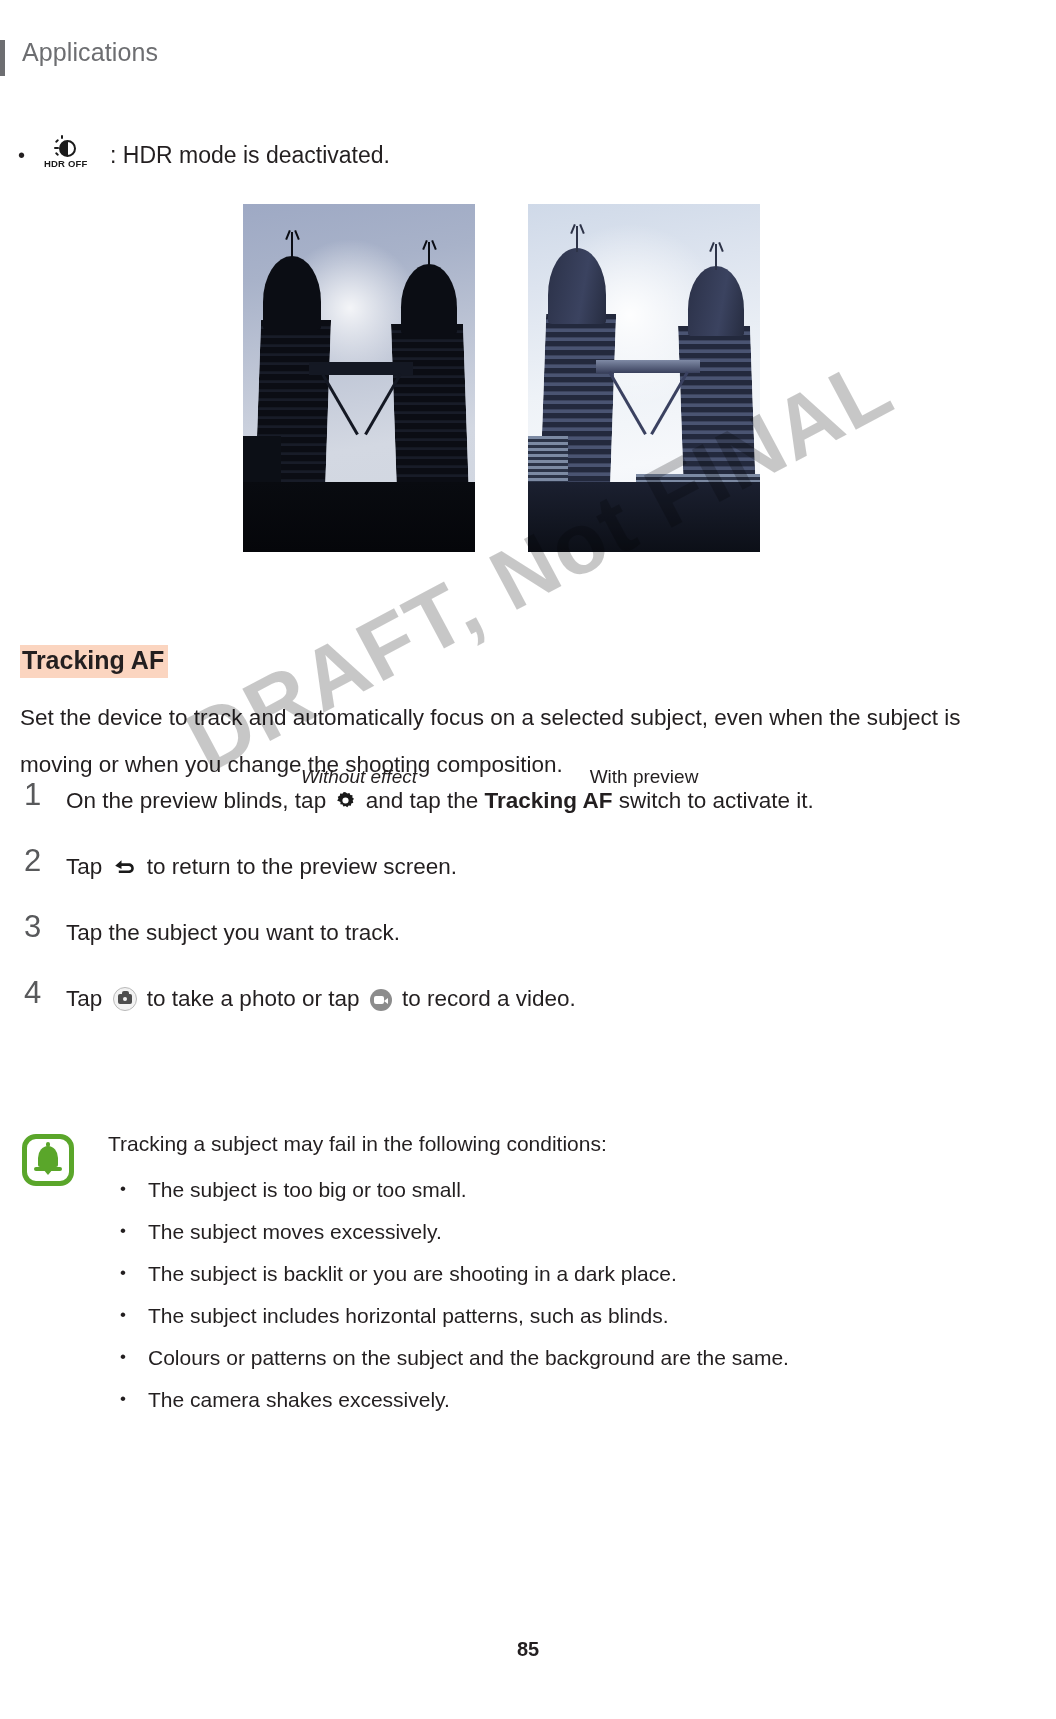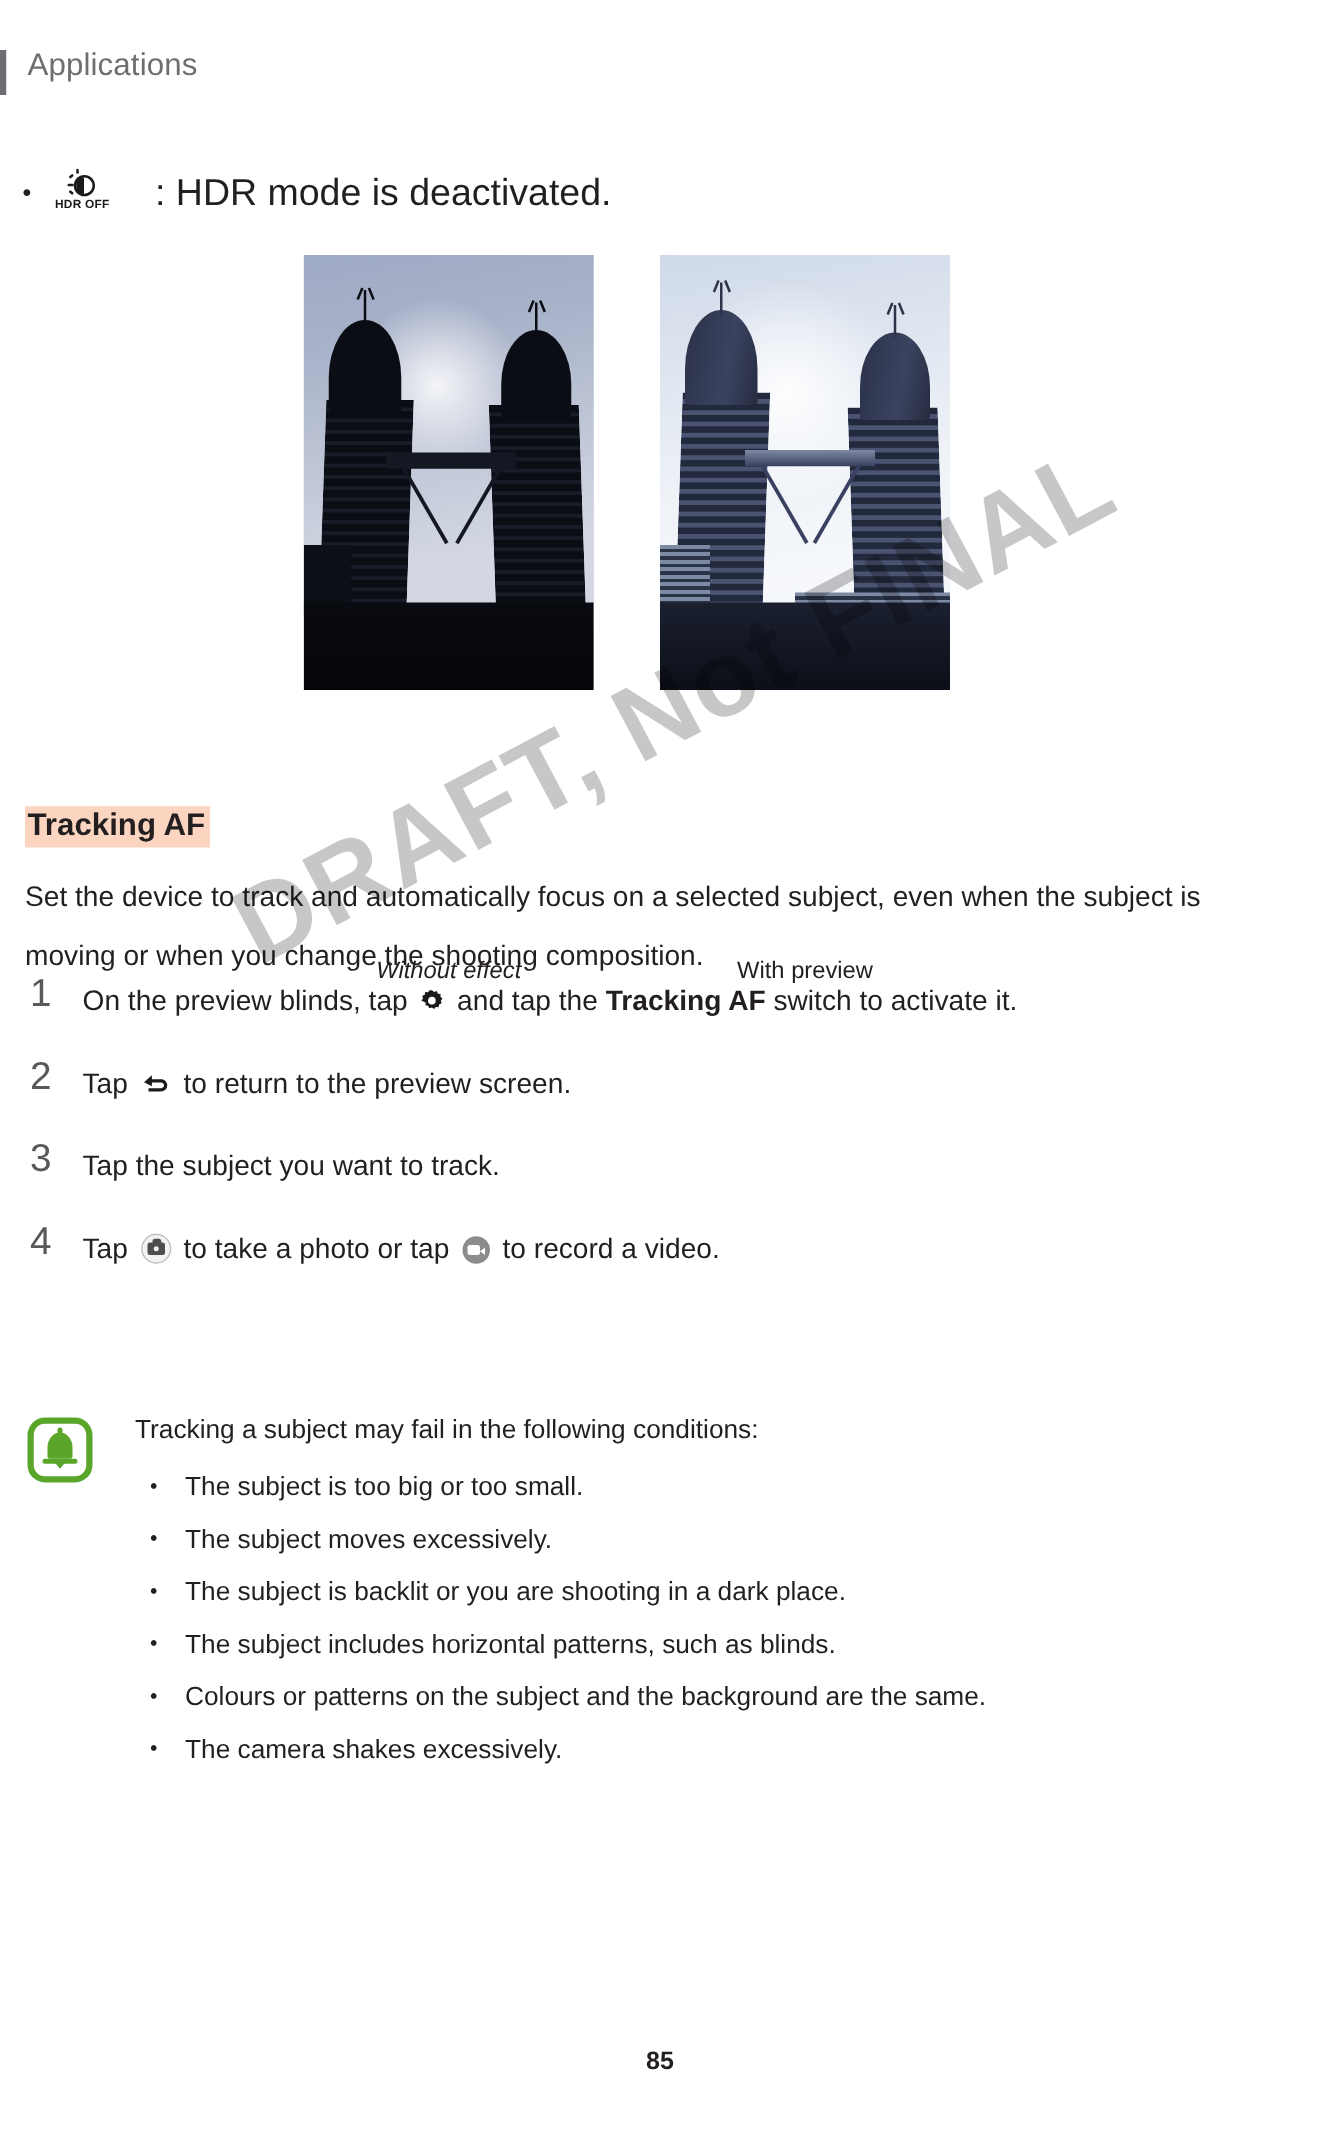--- a/index.html
+++ b/index.html
@@ -94,22 +94,22 @@
     left: 0;
     top: 20px;
     font-size: 9.5px;
     font-weight: bold;
     letter-spacing: .2px;
     color: #1a1a1a;
     font-family: "Liberation Sans", sans-serif;
     white-space: nowrap;
   }
   .hdr-text {
-    margin-left: 20px;
-    font-size: 30px;
+    margin-left: 6px;
+    font-size: 23px;
   }
 
   
   .figure-row {
     position: absolute;
     top: 204px;
     left: 0;
     width: 1056px;
   }
   .fig {

